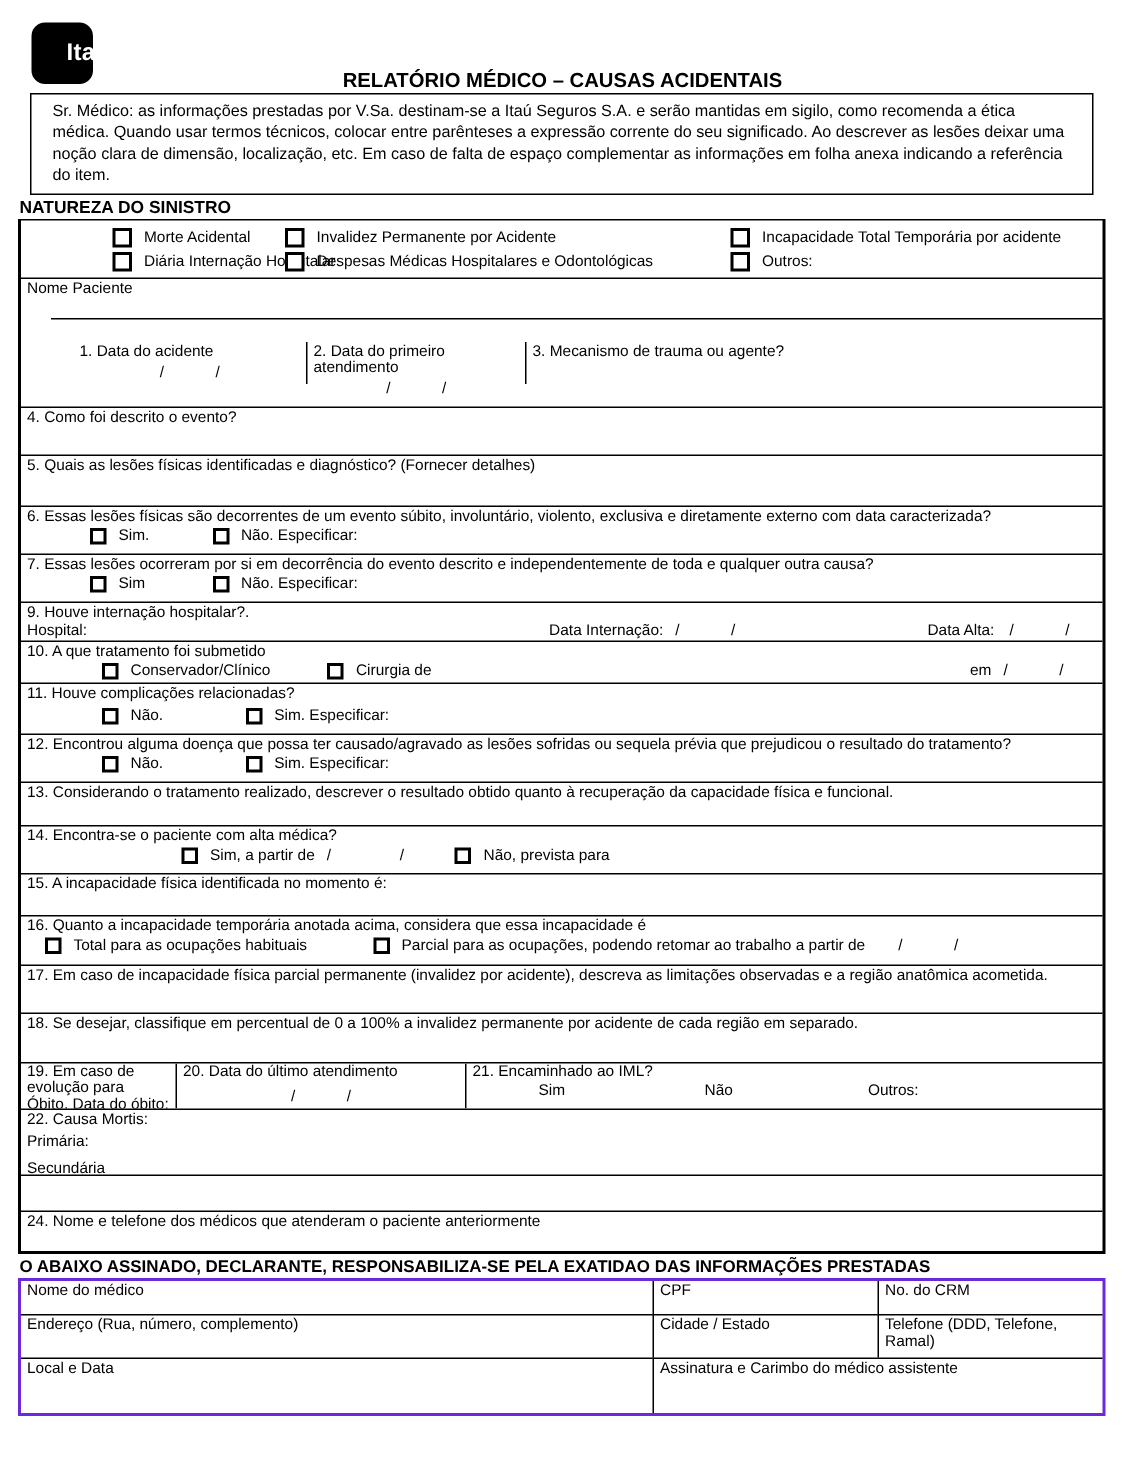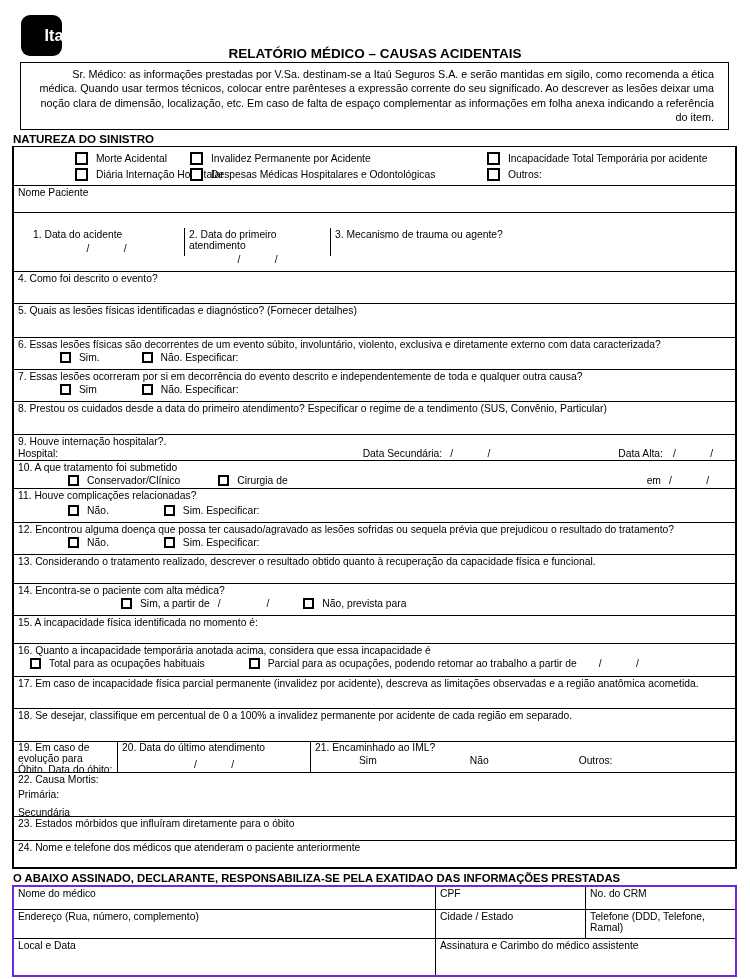--- a/index.html
+++ b/index.html
@@ -20,21 +20,21 @@
   }
   .title {
     position:absolute; left:0; right:0; top:46px;
     text-align:center; font-weight:bold; font-size:13.5px;
   }
 
   .content { position:absolute; left:12px; right:13px; top:62px; }
 
   .intro {
     border:1.6px solid #000; margin:0 8px;
-    padding:4px 14px 5px 14px; text-align:right;
+    padding:4px 14px 5px 14px; text-align:left;
     font-size:10.8px; line-height:1.32;
   }
   .section-heading { font-weight:bold; font-size:11.6px; padding:2px 0 1px 1px; }
 
   .form { border:2px solid #000; border-top-width:1.8px; }
   .row { border-top:1.8px solid #000; padding:1px 4px; position:relative; overflow:hidden; }
   .row.first { border-top:none; }
   .cells { display:flex; padding:0; }
   .cell { padding:1px 4px; position:relative; }
   .cell + .cell { border-left:1.8px solid #000; }
@@ -126,21 +126,21 @@
             <span>Outros:</span>
           </div>
         </div>
       </div>
 
       <div class="row r-patient">
         <span>Nome Paciente</span>
         <div class="fill"></div>
       </div>
 
-      <div class="row r-123 cells" style="padding:15px;">
+      <div class="row r-123 cells" style="padding:15px;margin-left:20px;">
         <div class="cell c-q1">
           <div>1. Data do acidente</div>
           <div class="date-center pre">/            /</div>
         </div>
         <div class="cell c-q2">
           <div>2. Data do primeiro atendimento</div>
           <div class="date-center pre">/            /</div>
         </div>
         <div class="cell c-q3">
           <div>3. Mecanismo de trauma ou agente?</div>
@@ -179,31 +179,27 @@
             <span class="cb"></span>
             <span>Sim</span>
           </div>
           <div class="checkitem" style="margin-left:45px;">
             <span class="cb"></span>
             <span>Não. Especificar:</span>
           </div>
         </div>
       </div>
 
-      <div class="row r-q8">
-        <span>8. Prestou os cuidados desde a data do primeiro atendimento? Especificar o regime de a tendimento (SUS, Convênio, Particular)</span>
-        <div class="fill"></div>
-      </div>
 
       <div class="row r-q9">
         <div>9. Houve internação hospitalar?.</div>
         <div class="q9-line">
           <span>Hospital:</span>
           <span style="flex:1;"></span>
-          <span>Data Secundária:</span>
+          <span>Data Internação:</span>
           <span class="pre" style="margin:0 8px;">/            /</span>
           <span style="width:120px;"></span>
           <span>Data Alta:</span>
           <span class="pre" style="margin:0 18px 0 10px;">/            /</span>
         </div>
       </div>
 
       <div class="row r-q10">
         <div>10. A que tratamento foi submetido</div>
         <div class="checkline" style="padding-left:50px;">
@@ -343,21 +339,20 @@
         </div>
       </div>
 
       <div class="row r-q22 q22">
         <div>22. Causa Mortis:</div>
         <div>Primária:</div>
         <div class="sec">Secundária</div>
       </div>
 
       <div class="row r-q23">
-        <span>23. Estados mórbidos que influíram diretamente para o óbito</span>
         <div class="fill"></div>
       </div>
 
       <div class="row r-q24">
         <span>24. Nome e telefone dos médicos que atenderam o paciente anteriormente</span>
         <div class="fill"></div>
       </div>
 
     </div>
 

